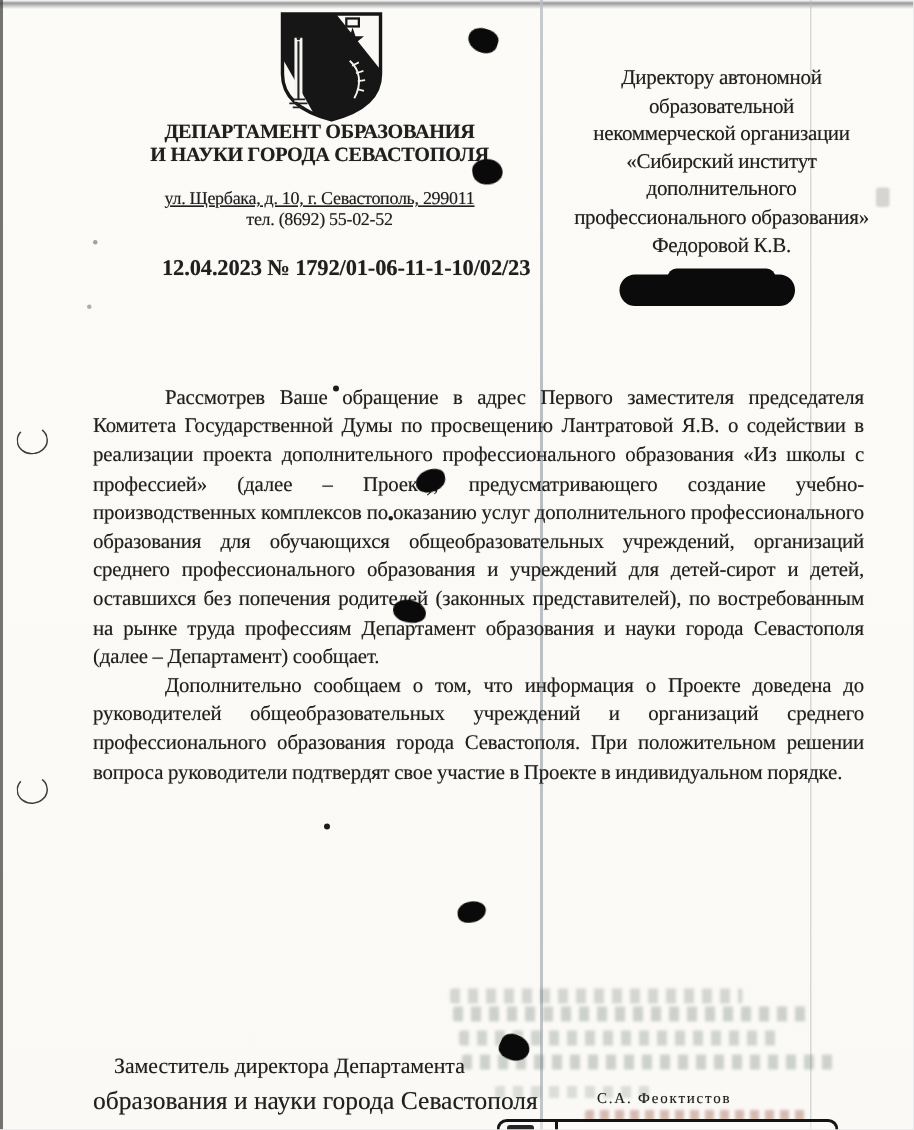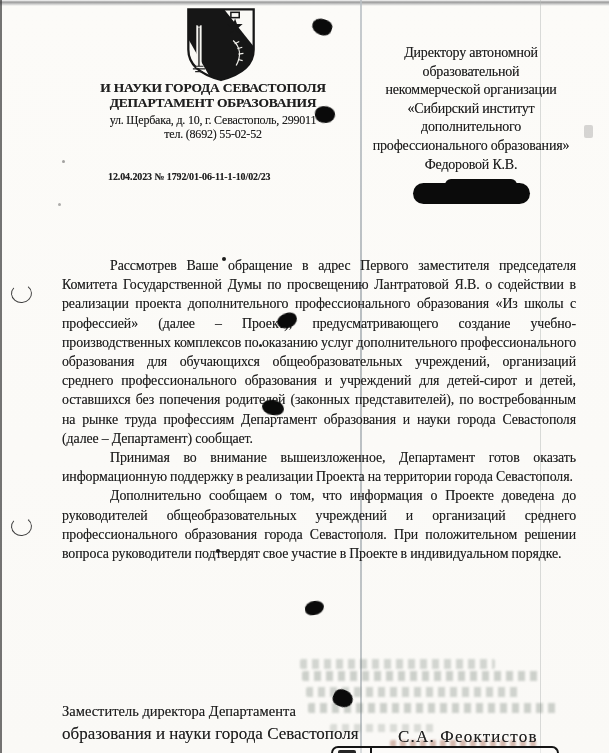--- a/index.html
+++ b/index.html
@@ -19,44 +19,44 @@
   
   .fold-main{position:absolute;top:0;left:360px;width:2px;height:100%;
     background:linear-gradient(180deg,#b9bfc4,#a8afb4 40%,#b3b9bd);opacity:.8;}
   .fold-right{position:absolute;top:0;left:540px;width:1px;height:100%;background:#b5bab8;opacity:.5;}
 
   
   .emblem{position:absolute;left:183px;top:7px;width:76px;height:76px;}
   .header-left{position:absolute;left:63px;top:81px;width:300px;text-align:center;}
   .org-line{font-size:13.5px;font-weight:bold;line-height:14.5px;letter-spacing:-0.2px;}
   .addr-line{font-size:12px;line-height:14px;letter-spacing:-0.2px;}
-  .addr-gap{margin-top:3px;}
-  .ref-line{position:absolute;left:108px;top:171px;font-size:10px;font-weight:bold;
+  .addr-gap{margin-top:15px;text-decoration:underline;}
+  .ref-line{position:absolute;left:108px;top:171px;font-size:15px;font-weight:bold;
     letter-spacing:-0.1px;text-align:right;}
 
   .recipient{position:absolute;left:362px;top:44px;width:218px;text-align:center;
-    font-size:14px;line-height:18.6px;white-space:pre-line;letter-spacing:-0.2px;}
+    font-size:14px;line-height:18.6px;white-space:pre-line;letter-spacing:-0.2px;padding-left:10px;}
 
   
   .redaction{position:absolute;left:413px;top:183px;width:117px;height:21px;
     background:#0b0b0b;border-radius:11px;}
   .redaction-bump{position:absolute;left:445px;top:179px;width:72px;height:12px;
     background:#0b0b0b;border-radius:6px;}
 
   
   .salutation{position:absolute;left:62px;top:230px;width:514px;text-align:center;
     font-size:14.5px;}
   .body-block{position:absolute;left:62px;top:256px;width:514px;}
   .body-block p{margin:0;font-size:13.9px;line-height:19.2px;text-align:justify;
     text-indent:48px;letter-spacing:-0.1px;word-spacing:-0.3px;}
 
   
-  .sig-line1{position:absolute;left:62px;top:703px;font-size:14.5px;}
+  .sig-line1{position:absolute;left:76px;top:703px;font-size:14.5px;}
   .sig-line2{position:absolute;left:62px;top:724px;font-size:17px;}
-  .sig-name{position:absolute;left:398px;top:727px;font-size:17px;letter-spacing:1.2px;}
+  .sig-name{position:absolute;left:398px;top:727px;font-size:10px;letter-spacing:1.2px;}
 
   
   .stamp-box{position:absolute;left:331px;top:746px;width:224px;height:10px;
     border:2px solid #141414;border-bottom:none;border-radius:7px 7px 0 0;background:rgba(255,255,255,.4);}
   .stamp-box-divider{position:absolute;left:37px;top:0;width:2px;height:100%;background:#141414;}
   .stamp-box-mark{position:absolute;left:5px;top:2px;width:18px;height:5px;background:#262626;
     border-radius:2px;filter:blur(.4px);}
 
   
   .blot{position:absolute;background:#0a0a0a;filter:blur(.3px);}
@@ -108,22 +108,22 @@
     <line x1="21" y1="27" x2="21" y2="78" stroke="#222222" stroke-width="1.8"></line>
     <circle cx="21" cy="24.5" r="1.6" fill="#222222"></circle>
     <path d="M15,78 h12 M13,81.5 h16 M16,85 h10" stroke="#222222" stroke-width="1.5" fill="none"></path>
     <rect x="63" y="7" width="11" height="7" fill="none" stroke="#161616" stroke-width="2"></rect>
     <path d="M68.5,15 L71,22.5 L78.5,22.5 L72.5,27.5 L74.8,35 L68.5,30.3 L62.2,35 L64.5,27.5 L58.5,22.5 L66,22.5 Z" fill="#161616"></path>
     <path d="M66,44 C75,52 77,64 70,77" fill="none" stroke="#f2f1ec" stroke-width="1.7"></path>
     <path d="M68,48.5 l6,-3 M71.5,55 l6.5,-2 M73,62 l6.5,-1 M72.5,69 l6,1.5" stroke="#f2f1ec" stroke-width="1.5" fill="none"></path>
   </svg>
 
   <div class="header-left">
+    <div class="org-line txt">ДЕПАРТАМЕНТ ОБРАЗОВАНИЯ</div>
     <div class="org-line txt">И НАУКИ ГОРОДА СЕВАСТОПОЛЯ</div>
-    <div class="org-line txt">ДЕПАРТАМЕНТ ОБРАЗОВАНИЯ</div>
     <div class="addr-line addr-gap txt">ул. Щербака, д. 10, г. Севастополь, 299011</div>
     <div class="addr-line txt">тел. (8692) 55-02-52</div>
   </div>
   <div class="ref-line txt">12.04.2023 № 1792/01-06-11-1-10/02/23</div>
 
   <div class="recipient txt">Директору автономной
 образовательной
 некоммерческой организации
 «Сибирский институт
 дополнительного
@@ -136,21 +136,20 @@
   <div class="bleed bl-a"></div>
   <div class="bleed bl-b"></div>
   <div class="bleed bl-c"></div>
   <div class="bleed bl-d"></div>
   <div class="bleed bl-e"></div>
   <div class="bleed bl-f"></div>
   <div class="bleed bl-p"></div>
 
   <div class="body-block">
     <p class="txt">Рассмотрев Ваше обращение в адрес Первого заместителя председателя Комитета Государственной Думы по просвещению Лантратовой Я.В. о содействии в реализации проекта дополнительного профессионального образования «Из школы с профессией» (далее – Проект), предусматривающего создание учебно-производственных комплексов по оказанию услуг дополнительного профессионального образования для обучающихся общеобразовательных учреждений, организаций среднего профессионального образования и учреждений для детей-сирот и детей, оставшихся без попечения родителей (законных представителей), по востребованным на рынке труда профессиям Департамент образования и науки города Севастополя (далее – Департамент) сообщает.</p>
-    <p class="txt">Принимая во внимание вышеизложенное, Департамент готов оказать информационную поддержку в реализации Проекта на территории города Севастополя.</p>
     <p class="txt">Дополнительно сообщаем о том, что информация о Проекте доведена до руководителей общеобразовательных учреждений и организаций среднего профессионального образования города Севастополя. При положительном решении вопроса руководители подтвердят свое участие в Проекте в индивидуальном порядке.</p>
   </div>
 
   <div class="sig-line1 txt">Заместитель директора Департамента</div>
   <div class="sig-line2 txt">образования и науки города Севастополя</div>
   <div class="sig-name txt">С.А. Феоктистов</div>
 
   <div class="stamp-box">
     <div class="stamp-box-mark"></div>
     <div class="stamp-box-divider"></div>

